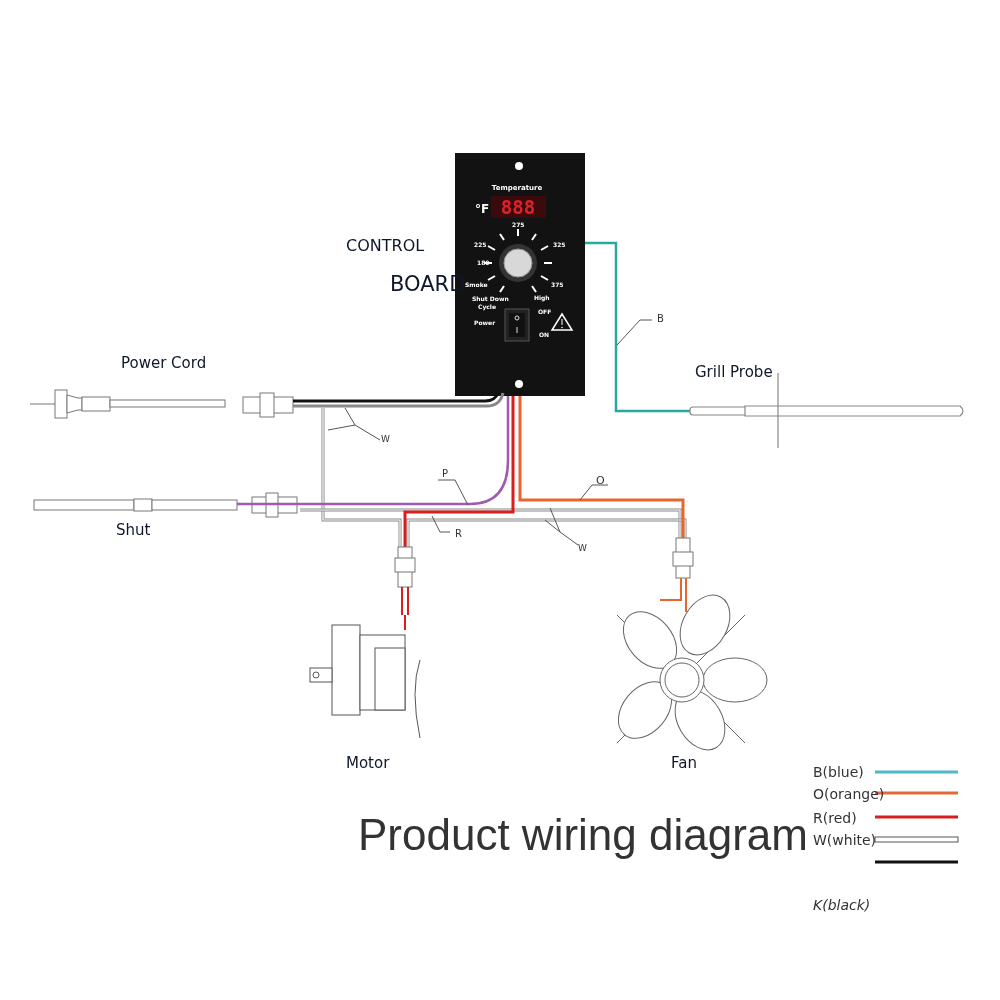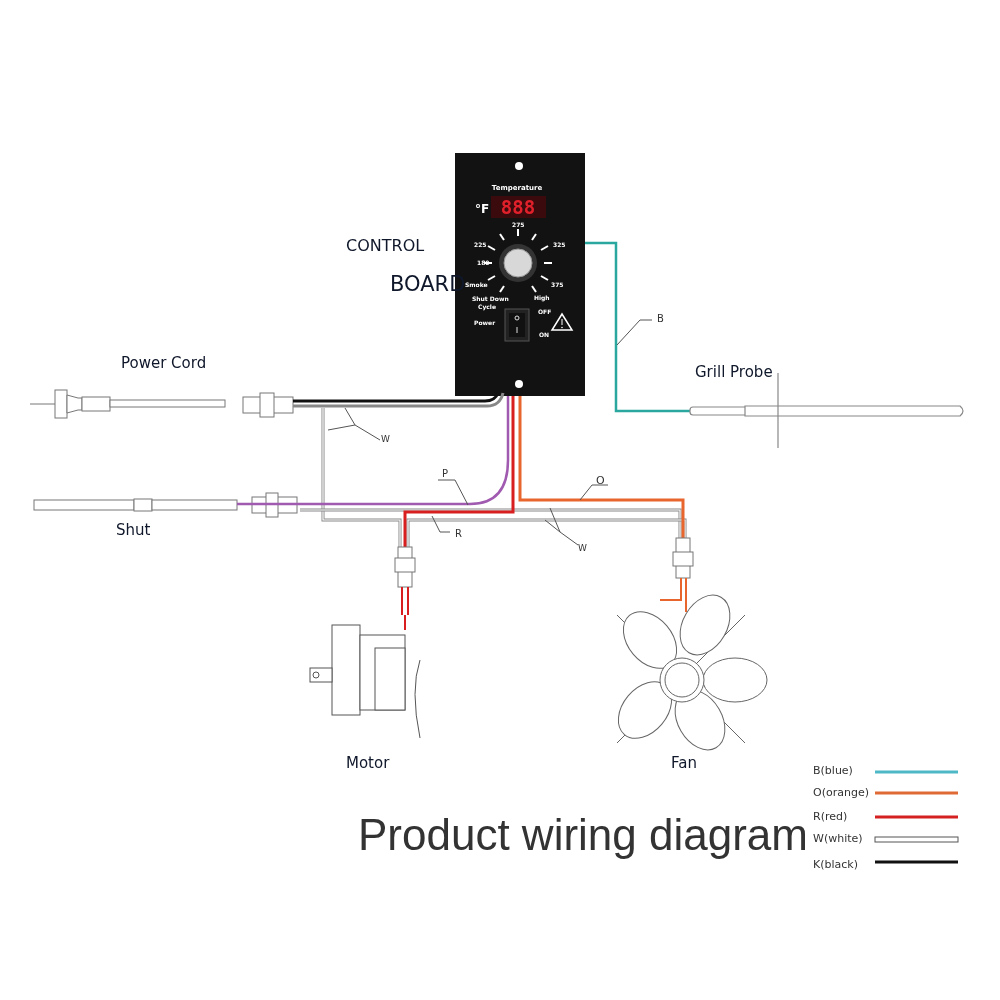--- a/index.html
+++ b/index.html
@@ -1,21 +1,21 @@
 <!DOCTYPE html>
 <html><head>
 <meta charset="utf-8">
 <style>
   html, body { margin:0; padding:0; background:#ffffff; }
   body { width:1000px; height:1000px; position:relative; overflow:hidden; font-family:"Liberation Sans", sans-serif; }
   #diagram { position:absolute; left:0; top:0; width:1000px; height:1000px; }
   .lbl { position:absolute; color:#0f172a; font-family:"DejaVu Sans", sans-serif; white-space:nowrap; }
   .lbl-big { font-size:15px; }
   .title { position:absolute; left:358px; top:810px; font-size:44px; color:#333; font-family:"Liberation Sans", sans-serif; }
-  .legend-lbl { position:absolute; font-size:11px; color:#333; font-family:"DejaVu Sans", sans-serif; }
+  .legend-lbl { position:absolute; font-size:14px; color:#333; font-family:"DejaVu Sans", sans-serif; }
   .panel-text { font-family:"DejaVu Sans", sans-serif; fill:#fff; font-weight:bold; }
 </style>
 </head>
 <body>
 
 <svg id="diagram" viewBox="0 0 1000 1000" xmlns="http://www.w3.org/2000/svg">
 
   <g>
     <rect x="455" y="153" width="130" height="243" fill="#121212"></rect>
     <circle cx="519" cy="166" r="4" fill="#fff"></circle>
@@ -170,13 +170,13 @@
 <div class="lbl lbl-big" style="left:695px;top:363px;">Grill Probe</div>
 <div class="lbl lbl-big" style="left:346px;top:754px;">Motor</div>
 <div class="lbl lbl-big" style="left:671px;top:754px;">Fan</div>
 
 <div class="title">Product wiring diagram</div>
 
 <div class="legend-lbl" style="left:813px;top:764px;">B(blue)</div>
 <div class="legend-lbl" style="left:813px;top:786px;">O(orange)</div>
 <div class="legend-lbl" style="left:813px;top:810px;">R(red)</div>
 <div class="legend-lbl" style="left:813px;top:832px;">W(white)</div>
-<div class="legend-lbl" style="left:813px;top:858px;">K(black)</div>
+<div class="legend-lbl" style="left:813px;top:897px;font-style:italic;">K(black)</div>
 
 </body></html>

